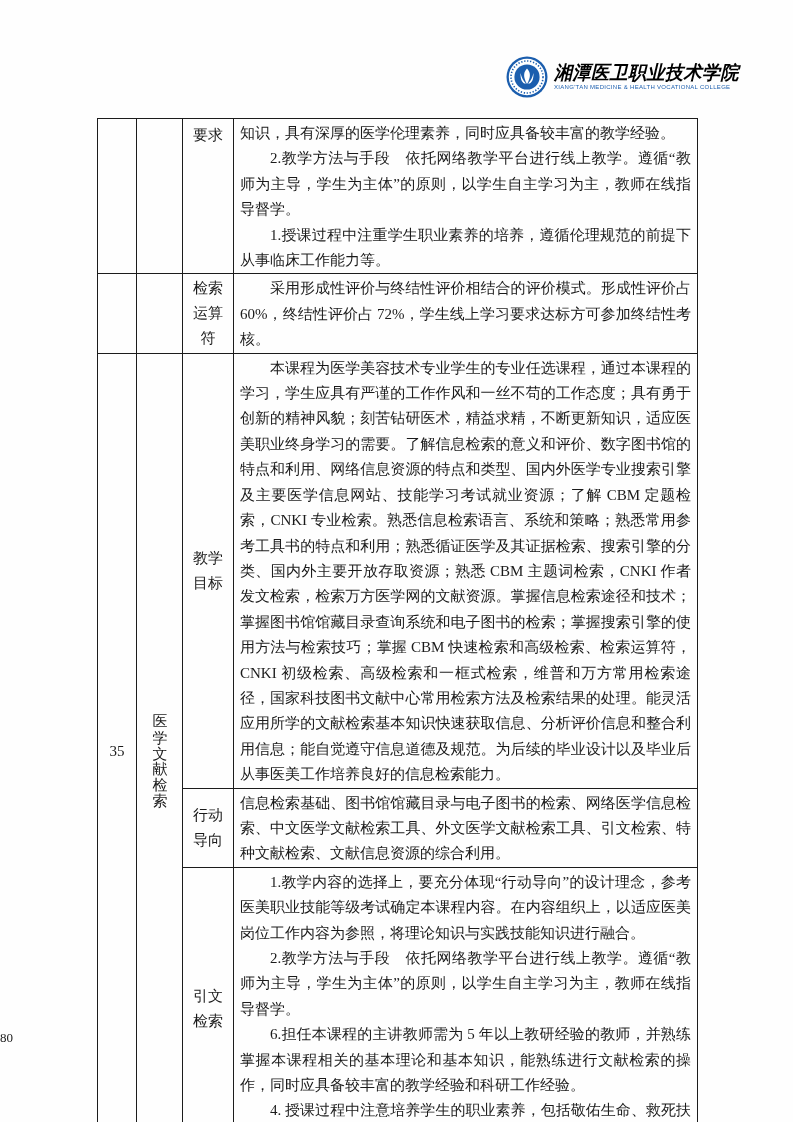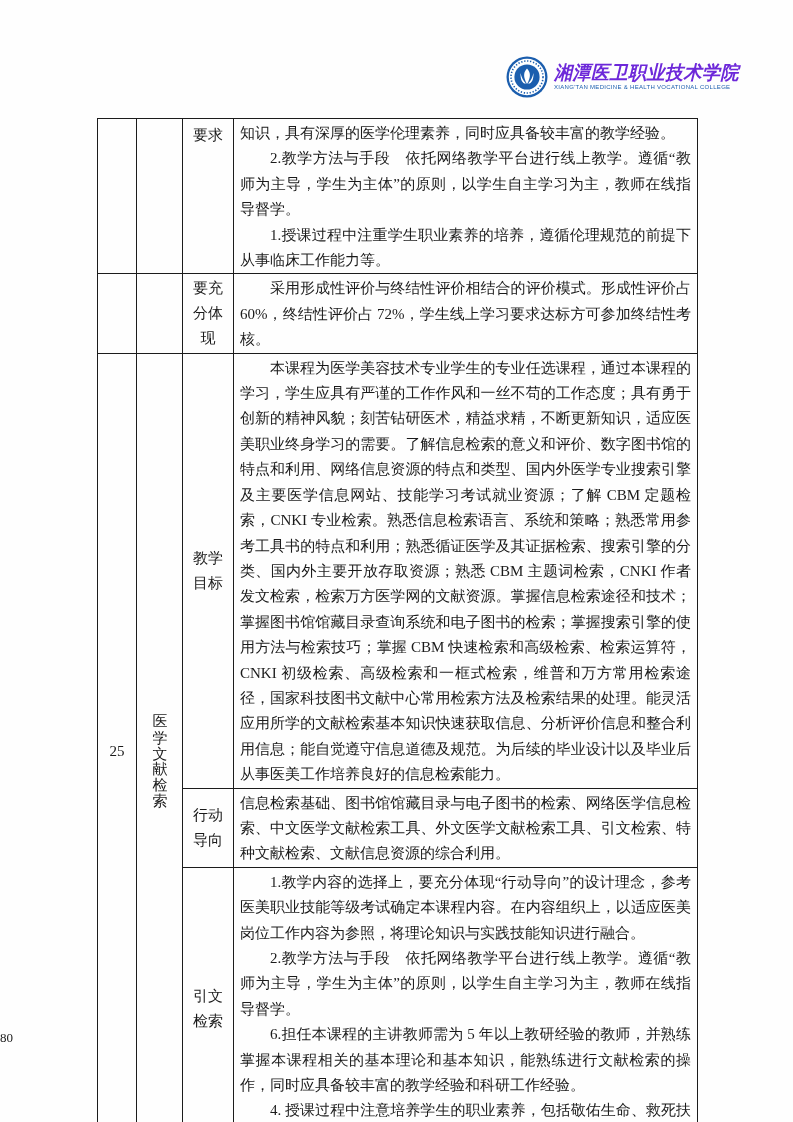--- a/index.html
+++ b/index.html
@@ -83,21 +83,21 @@
         <circle cx="21" cy="21" r="20.5" fill="#1b5eae"></circle>
         <circle cx="21" cy="21" r="18.2" fill="#ffffff"></circle>
         <circle cx="21" cy="21" r="16" fill="none" stroke="#1b5eae" stroke-width="1.6" stroke-dasharray="1.3 1.7"></circle>
         <circle cx="21" cy="21" r="12.6" fill="#1b5eae"></circle>
         <path d="M21 12.5 C 17.5 16, 16.8 21, 21 28 C 25.2 21, 24.5 16, 21 12.5 Z" fill="#ffffff"></path>
         <path d="M14.5 17 C 15.5 21.5, 17 24.5, 20 27.5 C 17 28, 14.2 24.5, 14.5 17 Z" fill="#ffffff"></path>
         <path d="M27.5 17 C 26.5 21.5, 25 24.5, 22 27.5 C 25 28, 27.8 24.5, 27.5 17 Z" fill="#ffffff"></path>
       </svg>
     </span>
     <span class="college-names">
-      <span class="college-zh" style="color:#6d28d9;">湘潭医卫职业技术学院</span>
+      <span class="college-zh" style="color:#000000;">湘潭医卫职业技术学院</span>
       <span class="college-en" style="color:#1b5eae;">XIANG'TAN MEDICINE &amp; HEALTH VOCATIONAL COLLEGE</span>
     </span>
   </div>
 
   <table class="doc-table">
     <colgroup>
       <col style="width:39px">
         <col style="width:46px">
         <col style="width:51px">
         <col style="width:464px">
@@ -114,30 +114,30 @@
         <p>知识，具有深厚的医学伦理素养，同时应具备较丰富的教学经验。</p>
         <p class="p-indent">2.教学方法与手段　依托网络教学平台进行线上教学。遵循“教师为主导，学生为主体”的原则，以学生自主学习为主，教师在线指导督学。</p>
         <p class="p-indent">1.授课过程中注重学生职业素养的培养，遵循伦理规范的前提下从事临床工作能力等。</p>
       </td>
     </tr>
 
     <tr>
       <td class="num-cell" style="height:51px;"></td>
       <td class="course-cell"></td>
       <td class="label-cell">
-        <span class="lbl">要充分体现</span>
+        <span class="lbl">检索运算符</span>
       </td>
       <td class="content-cell">
         <p class="p-indent">采用形成性评价与终结性评价相结合的评价模式。形成性评价占 60%，终结性评价占 72%，学生线上学习要求达标方可参加终结性考核。</p>
       </td>
     </tr>
 
     <tr>
       <td class="num-cell" rowspan="3">
-        <span>25</span>
+        <span>35</span>
       </td>
       <td class="course-cell" rowspan="3">
         <span class="vertical-name">医学文献检索</span>
       </td>
       <td class="label-cell" style="height:406px;">
         <span class="lbl">教学目标</span>
       </td>
       <td class="content-cell">
         <p class="p-indent">本课程为医学美容技术专业学生的专业任选课程，通过本课程的学习，学生应具有严谨的工作作风和一丝不苟的工作态度；具有勇于创新的精神风貌；刻苦钻研医术，精益求精，不断更新知识，适应医美职业终身学习的需要。了解信息检索的意义和评价、数字图书馆的特点和利用、网络信息资源的特点和类型、国内外医学专业搜索引擎及主要医学信息网站、技能学习考试就业资源；了解 CBM 定题检索，CNKI 专业检索。熟悉信息检索语言、系统和策略；熟悉常用参考工具书的特点和利用；熟悉循证医学及其证据检索、搜索引擎的分类、国内外主要开放存取资源；熟悉 CBM 主题词检索，CNKI 作者发文检索，检索万方医学网的文献资源。掌握信息检索途径和技术；掌握图书馆馆藏目录查询系统和电子图书的检索；掌握搜索引擎的使用方法与检索技巧；掌握 CBM 快速检索和高级检索、检索运算符，CNKI 初级检索、高级检索和一框式检索，维普和万方常用检索途径，国家科技图书文献中心常用检索方法及检索结果的处理。能灵活应用所学的文献检索基本知识快速获取信息、分析评价信息和整合利用信息；能自觉遵守信息道德及规范。为后续的毕业设计以及毕业后从事医美工作培养良好的信息检索能力。</p>
       </td>

